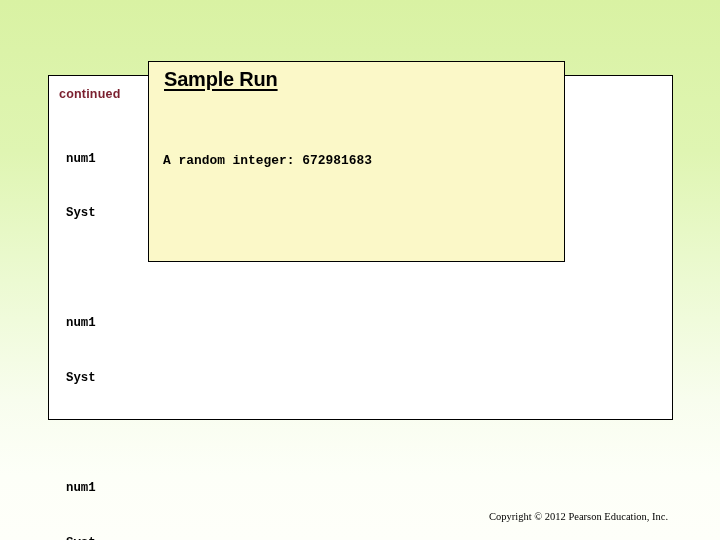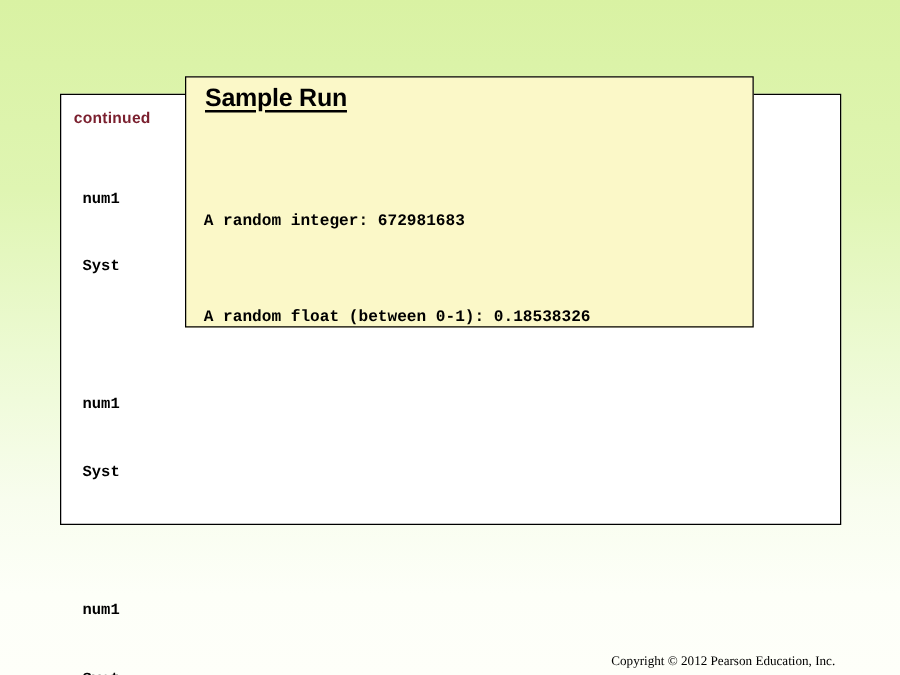--- a/index.html
+++ b/index.html
@@ -73,21 +73,21 @@
   #code-listing .blank {
     display: block;
     height: 18.3px;
   }
 
   
   #sample-run-box {
     position: absolute;
     left: 148px;
     top: 61px;
-    width: 455px;
+    width: 417px;
     height: 201px;
     background: #fbf8c8;
     border: 1.6px solid #000000;
     box-sizing: border-box;
     padding-left: 47px;
   }
   #sample-run-title {
     position: absolute;
     left: 15px;
     top: 6px;
@@ -107,28 +107,27 @@
     font-family: "Liberation Mono", "DejaVu Sans Mono", monospace;
     font-size: 12.9px;
     font-weight: bold;
     line-height: 20.4px;
     color: #000000;
     white-space: pre;
   }
   #sample-run-output .oline {
     display: block;
     white-space: pre;
-    margin-top: 16px;
   }
 
   
   #copyright {
     position: absolute;
     left: 489px;
-    top: 524px;
+    top: 511px;
     font-family: "Liberation Serif", "DejaVu Serif", serif;
     font-size: 10.5px;
     color: #000000;
     white-space: nowrap;
   }
 </style>
 </head>
 <body>
 
 <div id="slide">
@@ -163,19 +162,18 @@
     
 
     
     
   </div>
 
   <div id="sample-run-box">
     <div id="sample-run-title">Sample Run</div>
     <div id="sample-run-output">
       <span class="oline">A random integer: 672981683</span>
-      <span class="oline">A random float (between 0-1): 0.18538326</span>
     </div>
   </div>
 
   <div id="copyright">Copyright © 2012 Pearson Education, Inc.</div>
 
 </div>
 
 </body></html>

